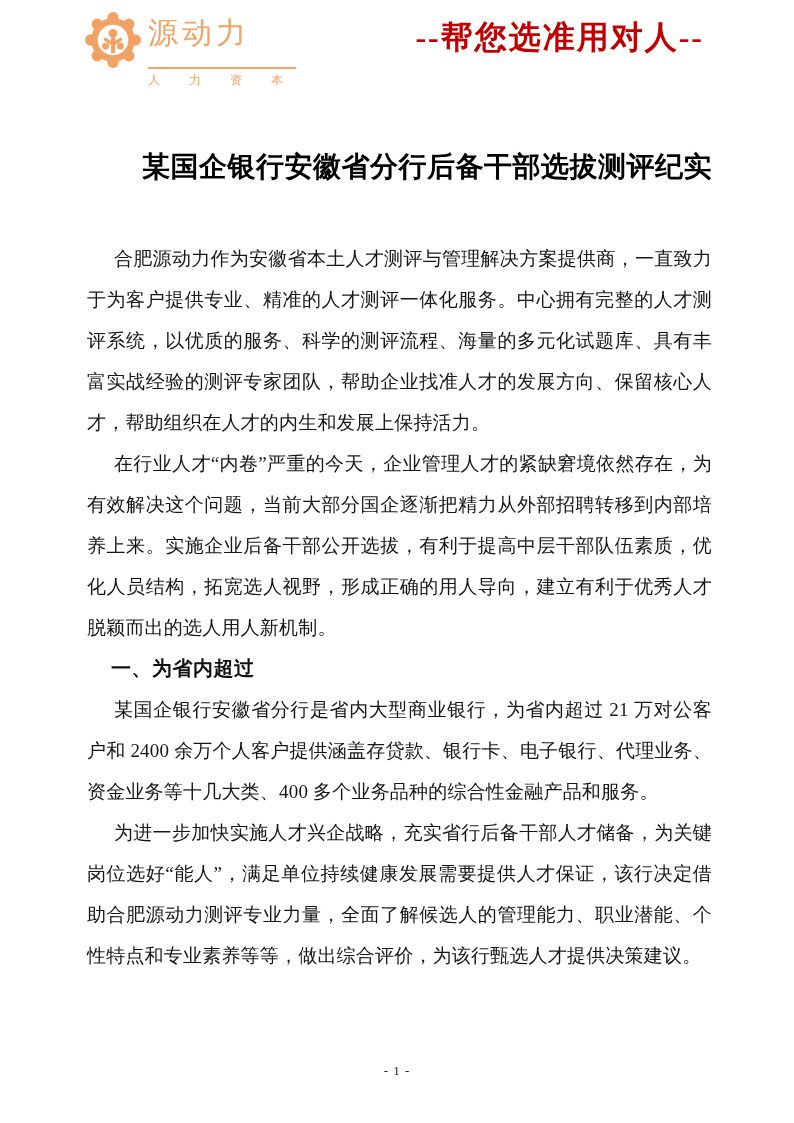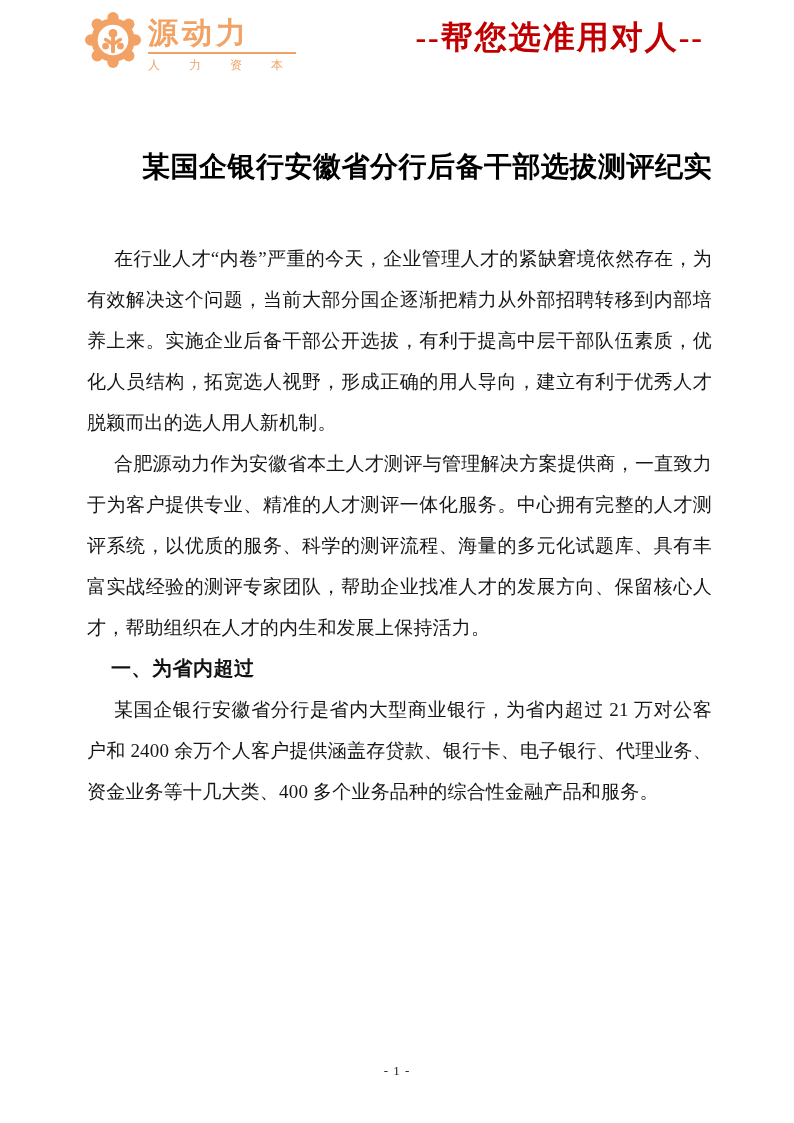--- a/index.html
+++ b/index.html
@@ -23,27 +23,27 @@
     right: 90px;
     display: flex;
     justify-content: space-between;
     align-items: flex-start;
   }
   .logo { display: flex; align-items: flex-start; gap: 7px; }
   .logo-gear { width: 56px; height: 56px; flex: 0 0 auto; }
   .logo-text { display: flex; flex-direction: column; padding-top: 5px; }
   .brand-name {
     font-family: "Liberation Sans", sans-serif;
-    font-weight: bold;
+    font-weight: normal;
     font-size: 30px;
     line-height: 32px;
     color: #F2A264;
     letter-spacing: 4px;
     border-bottom: 2px solid #F2A264;
-    padding-bottom: 3px;
+    padding-bottom: 18px;
   }
   .brand-subtitle {
     font-family: Liberation Serif, serif;
     font-size: 12px;
     color: #F2A264;
     letter-spacing: 13px;
     margin-top: 3px;
     white-space: nowrap;
   }
   .slogan {
@@ -141,21 +141,22 @@
       <span class="logo-text">
         <span class="brand-name">源动力</span>
         <span class="brand-subtitle">人 力 资 本</span>
       </span>
     </div>
     <div class="slogan">--帮您选准用对人--</div>
   </div>
 
   <div class="doc">
     <h1 class="doc-title">某国企银行安徽省分行后备干部选拔测评纪实</h1>
+    <p class="para">合肥源动力作为安徽省本土人才测评与管理解决方案提供商，一直致力于为客户提供专业、精准的人才测评一体化服务。中心拥有完整的人才测评系统，以优质的服务、科学的测评流程、海量的多元化试题库、具有丰富实战经验的测评专家团队，帮助企业找准人才的发展方向、保留核心人才，帮助组织在人才的内生和发展上保持活力。</p>
     <p class="para">在行业人才“内卷”严重的今天，企业管理人才的紧缺窘境依然存在，为有效解决这个问题，当前大部分国企逐渐把精力从外部招聘转移到内部培养上来。实施企业后备干部公开选拔，有利于提高中层干部队伍素质，优化人员结构，拓宽选人视野，形成正确的用人导向，建立有利于优秀人才脱颖而出的选人用人新机制。</p>
-    <p class="para">合肥源动力作为安徽省本土人才测评与管理解决方案提供商，一直致力于为客户提供专业、精准的人才测评一体化服务。中心拥有完整的人才测评系统，以优质的服务、科学的测评流程、海量的多元化试题库、具有丰富实战经验的测评专家团队，帮助企业找准人才的发展方向、保留核心人才，帮助组织在人才的内生和发展上保持活力。</p>
     <h2 class="heading">一、为省内超过</h2>
     <p class="para">某国企银行安徽省分行是省内大型商业银行，为省内超过 21 万对公客户和 2400 余万个人客户提供涵盖存贷款、银行卡、电子银行、代理业务、资金业务等十几大类、400 多个业务品种的综合性金融产品和服务。</p>
+    <p class="para">为进一步加快实施人才兴企战略，充实省行后备干部人才储备，为关键岗位选好“能人”，满足单位持续健康发展需要提供人才保证，该行决定借助合肥源动力测评专业力量，全面了解候选人的管理能力、职业潜能、个性特点和专业素养等等，做出综合评价，为该行甄选人才提供决策建议。</p>
   </div>
 
   <div class="footer">- 1 -</div>
 
 </div>
 
 </body></html>

